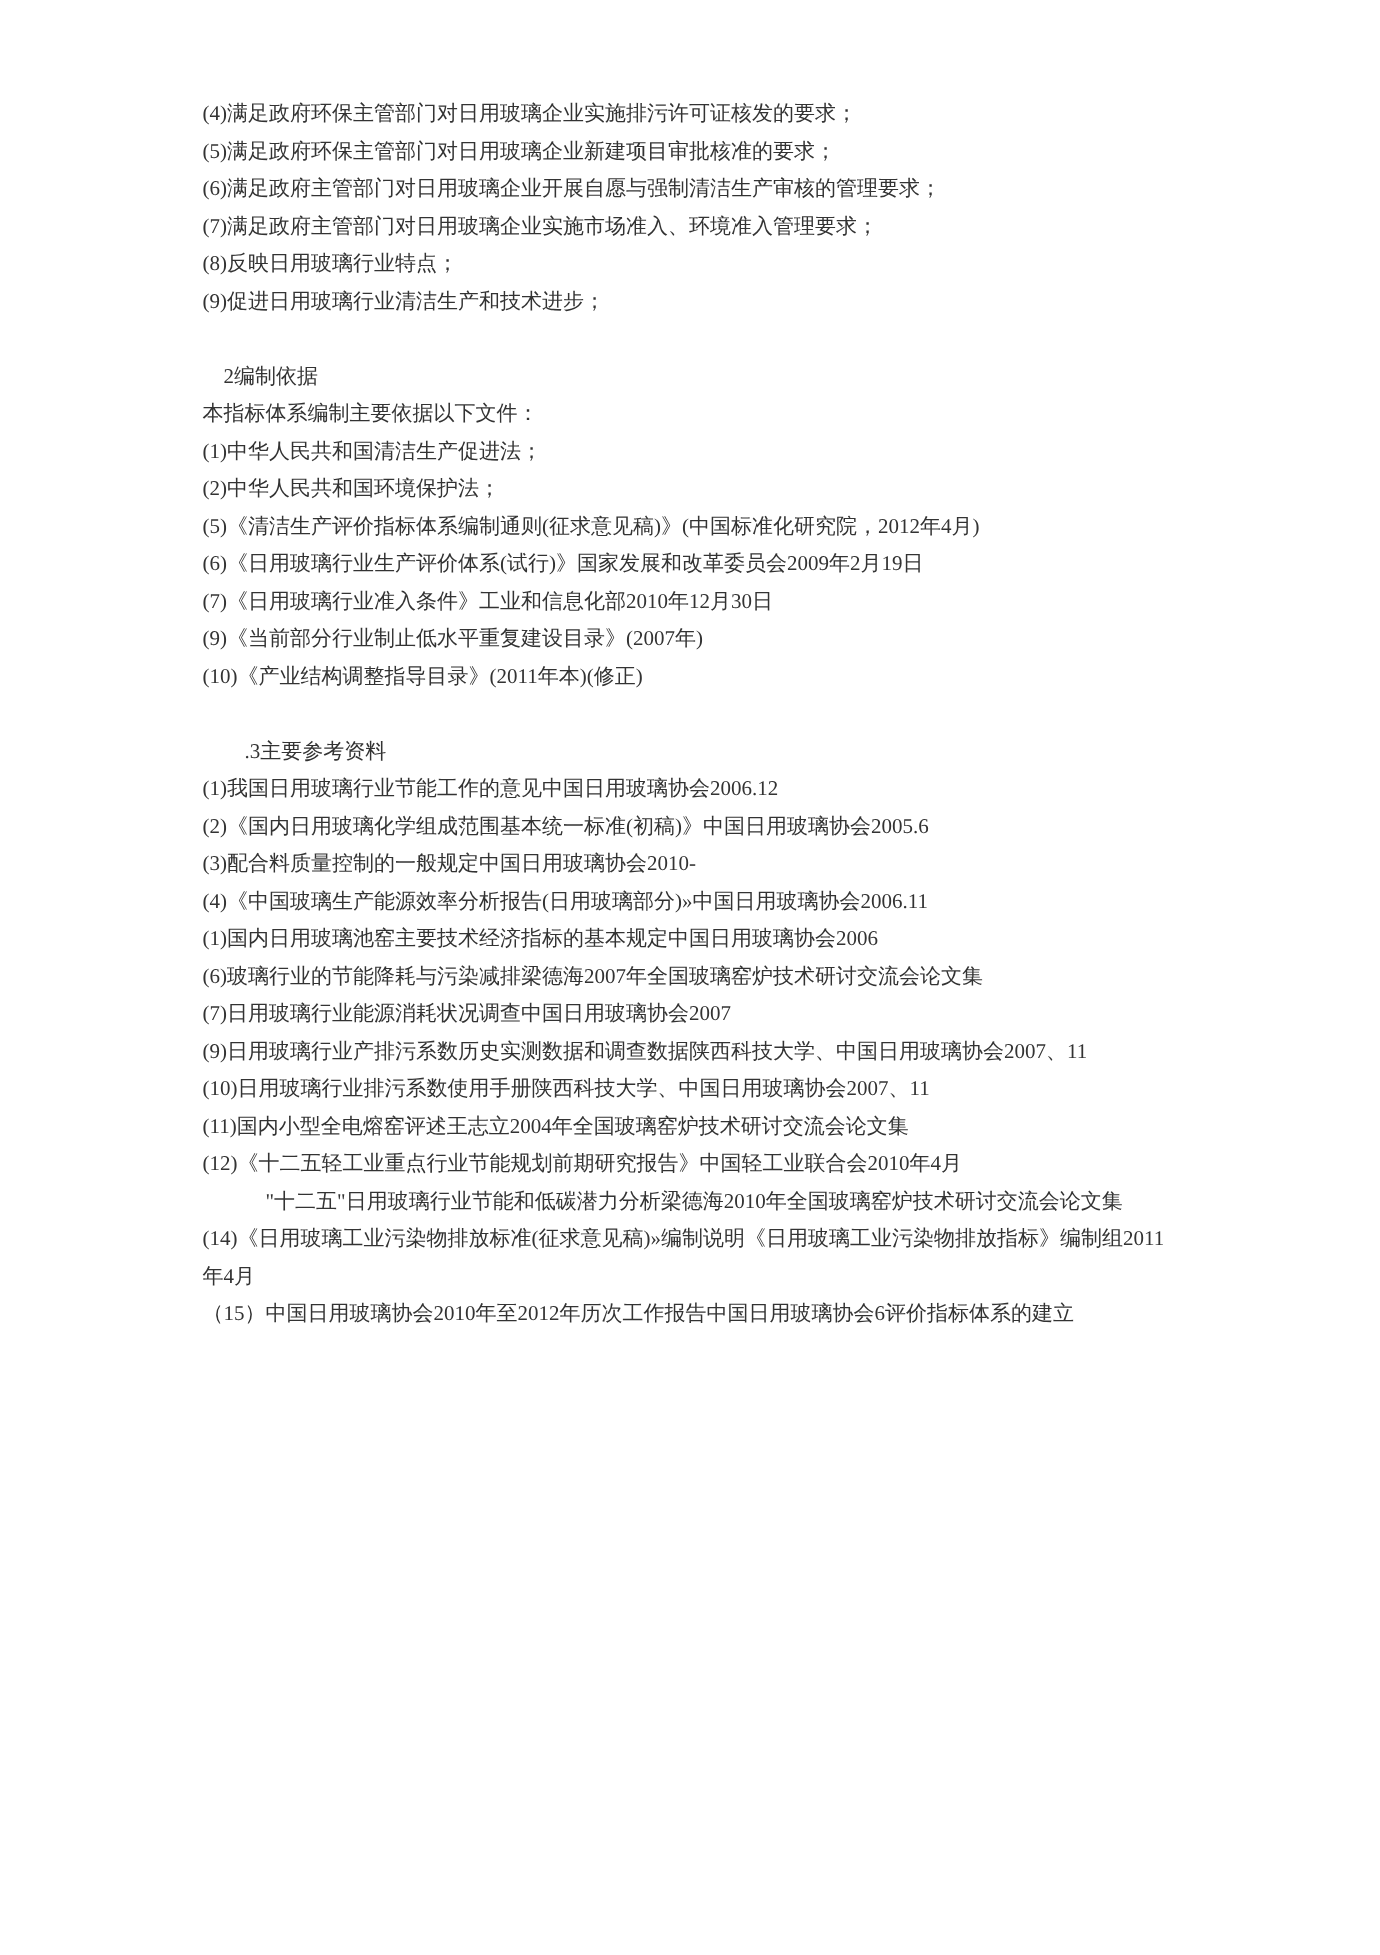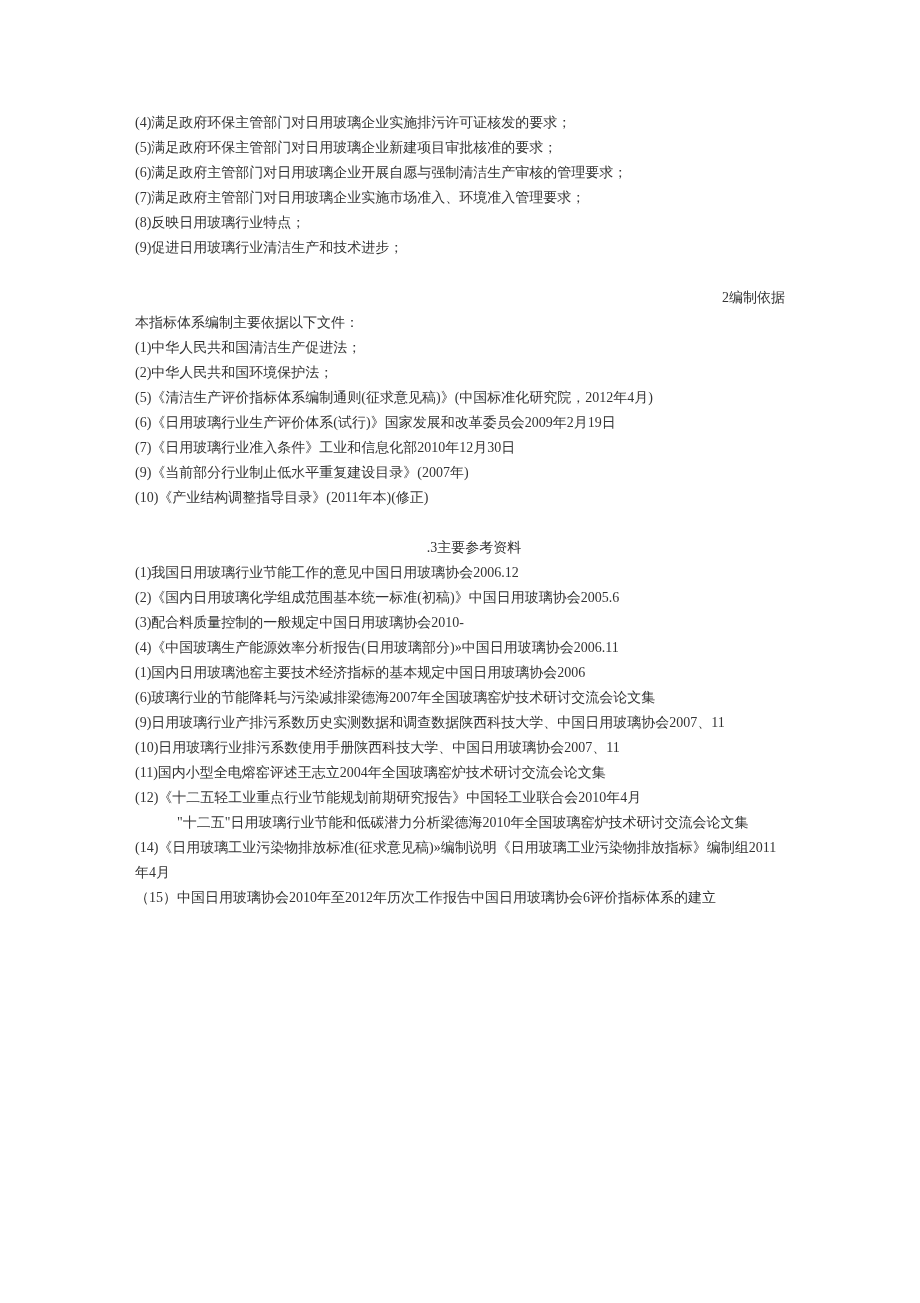--- a/index.html
+++ b/index.html
@@ -3,37 +3,35 @@
   <meta charset="utf-8">
   <style>
     body {
       margin: 0;
       padding: 0;
       background: #ffffff;
       font-family: "SimSun", "Microsoft YaHei", serif;
       width: 920px;
     }
     .page {
-      padding: 110px 135px 80px 135px;
+      padding: 64px 135px 80px 135px;
       box-sizing: border-box;
     }
     .line {
       font-size: 14px;
       line-height: 25px;
       color: #333333;
       white-space: normal;
       word-break: break-all;
     }
     .indent {
       text-indent: 1em;
-      text-align: right;
     }
     .indent2 {
       text-indent: 2em;
-      text-align: center;
     }
     .section-gap {
       height: 25px;
     }
   </style>
 </head>
 <body>
 
 <div class="page">
 
@@ -63,20 +61,21 @@
   <div class="section-gap"></div>
 
   <div>
     <div class="line indent2">.3主要参考资料</div>
     <div class="line">(1)我国日用玻璃行业节能工作的意见中国日用玻璃协会2006.12</div>
     <div class="line">(2)《国内日用玻璃化学组成范围基本统一标准(初稿)》中国日用玻璃协会2005.6</div>
     <div class="line">(3)配合料质量控制的一般规定中国日用玻璃协会2010-</div>
     <div class="line">(4)《中国玻璃生产能源效率分析报告(日用玻璃部分)»中国日用玻璃协会2006.11</div>
     <div class="line">(1)国内日用玻璃池窑主要技术经济指标的基本规定中国日用玻璃协会2006</div>
     <div class="line">(6)玻璃行业的节能降耗与污染减排梁德海2007年全国玻璃窑炉技术研讨交流会论文集</div>
+    <div class="line">(7)日用玻璃行业能源消耗状况调查中国日用玻璃协会2007</div>
     <div class="line">(9)日用玻璃行业产排污系数历史实测数据和调查数据陕西科技大学、中国日用玻璃协会2007、11</div>
     <div class="line">(10)日用玻璃行业排污系数使用手册陕西科技大学、中国日用玻璃协会2007、11</div>
     <div class="line">(11)国内小型全电熔窑评述王志立2004年全国玻璃窑炉技术研讨交流会论文集</div>
     <div class="line">(12)《十二五轻工业重点行业节能规划前期研究报告》中国轻工业联合会2010年4月</div>
     <div class="line">　　　"十二五"日用玻璃行业节能和低碳潜力分析梁德海2010年全国玻璃窑炉技术研讨交流会论文集</div>
     <div class="line">(14)《日用玻璃工业污染物排放标准(征求意见稿)»编制说明《日用玻璃工业污染物排放指标》编制组2011年4月</div>
     <div class="line">（15）中国日用玻璃协会2010年至2012年历次工作报告中国日用玻璃协会6评价指标体系的建立</div>
   </div>
 
 </div>

